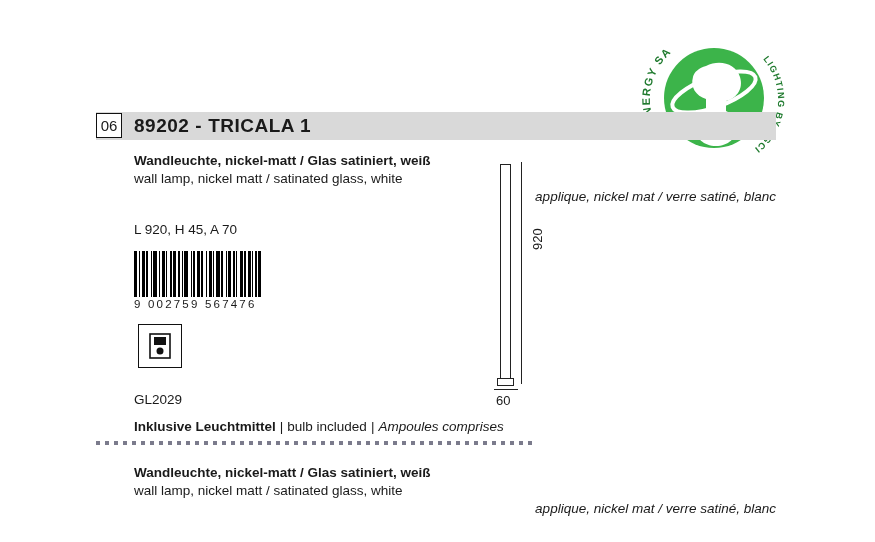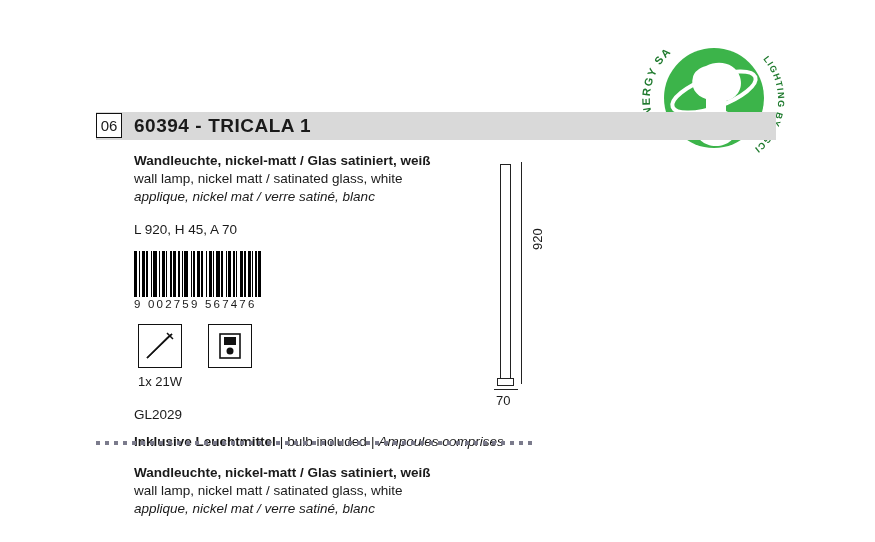--- a/index.html
+++ b/index.html
@@ -72,20 +72,21 @@
     line-height: 18px;
   }
   .desc .l2 {
     font-size: 13.5px;
     line-height: 18px;
   }
   .desc .l3 {
     font-size: 13.5px;
     font-style: italic;
     line-height: 18px;
+    text-align: right;
   }
   .dims {
     margin-left: 38px;
     margin-top: 16px;
     font-size: 13.5px;
   }
 
   
   .barcode-wrap {
     margin-left: 38px;
@@ -244,21 +245,21 @@
       <textPath href="#arcR" startOffset="6%">LIGHTING BY FGCI</textPath>
     </text>
   </svg>
 </div>
 
 <div class="entry entry-1">
 
   <div class="title-bar">
     <div class="num-box">06</div>
     <div class="title-text">
-      <span>60394</span><span class="dash">-</span><span>TRICALA 1</span>
+      <span>89202</span><span class="dash">-</span><span>TRICALA 1</span>
     </div>
   </div>
 
   <div class="desc">
     <div class="l1">Wandleuchte, nickel-matt / Glas satiniert, weiß</div>
     <div class="l2">wall lamp, nickel matt / satinated glass, white</div>
     <div class="l3">applique, nickel mat / verre satiné, blanc</div>
   </div>
 
   <div class="dims">L 920, H 45, A 70</div>
@@ -329,32 +330,20 @@
         <span style="width:2px;background:#fff"></span>
       <span style="width:2px"></span>
         <span style="width:1px;background:#fff"></span>
       <span style="width:3px"></span>
     </div>
     <div class="barcode-digits">9 002759 567476</div>
   </div>
 
   <div class="icons">
 
-    <div class="icon-cell">
-      <div class="icon-box">
-        <svg width="42" height="42" viewBox="0 0 42 42">
-          <line x1="8" y1="33" x2="33" y2="9" stroke="#111" stroke-width="1.5"></line>
-          <line x1="12" y1="29" x2="29" y2="12" stroke="#111" stroke-width="1.5"></line>
-          <line x1="8" y1="33" x2="12" y2="29" stroke="#111" stroke-width="1.5"></line>
-          <line x1="29" y1="12" x2="33" y2="9" stroke="#111" stroke-width="1.5"></line>
-          <line x1="28" y1="8" x2="34" y2="14" stroke="#111" stroke-width="1.5"></line>
-        </svg>
-      </div>
-      <div class="icon-caption">1x 21W</div>
-    </div>
 
     <div class="icon-cell">
       <div class="icon-box">
         <svg width="42" height="42" viewBox="0 0 42 42">
           <rect x="11" y="9" width="20" height="24" fill="none" stroke="#111" stroke-width="1.6"></rect>
           <rect x="15" y="12" width="12" height="8" fill="#111"></rect>
           <circle cx="21" cy="26" r="3.5" fill="#111"></circle>
         </svg>
       </div>
       <div class="icon-caption"></div>
@@ -377,14 +366,14 @@
     <div class="l3">applique, nickel mat / verre satiné, blanc</div>
   </div>
 </div>
 
 <div class="drawing">
   <div class="lamp-body"></div>
   <div class="lamp-base"></div>
   <div class="ext-line-v"></div>
   <div class="dim-v-label">920</div>
   <div class="ext-line-h"></div>
-  <div class="dim-h-label">70</div>
+  <div class="dim-h-label">60</div>
 </div>
 
 </body></html>

